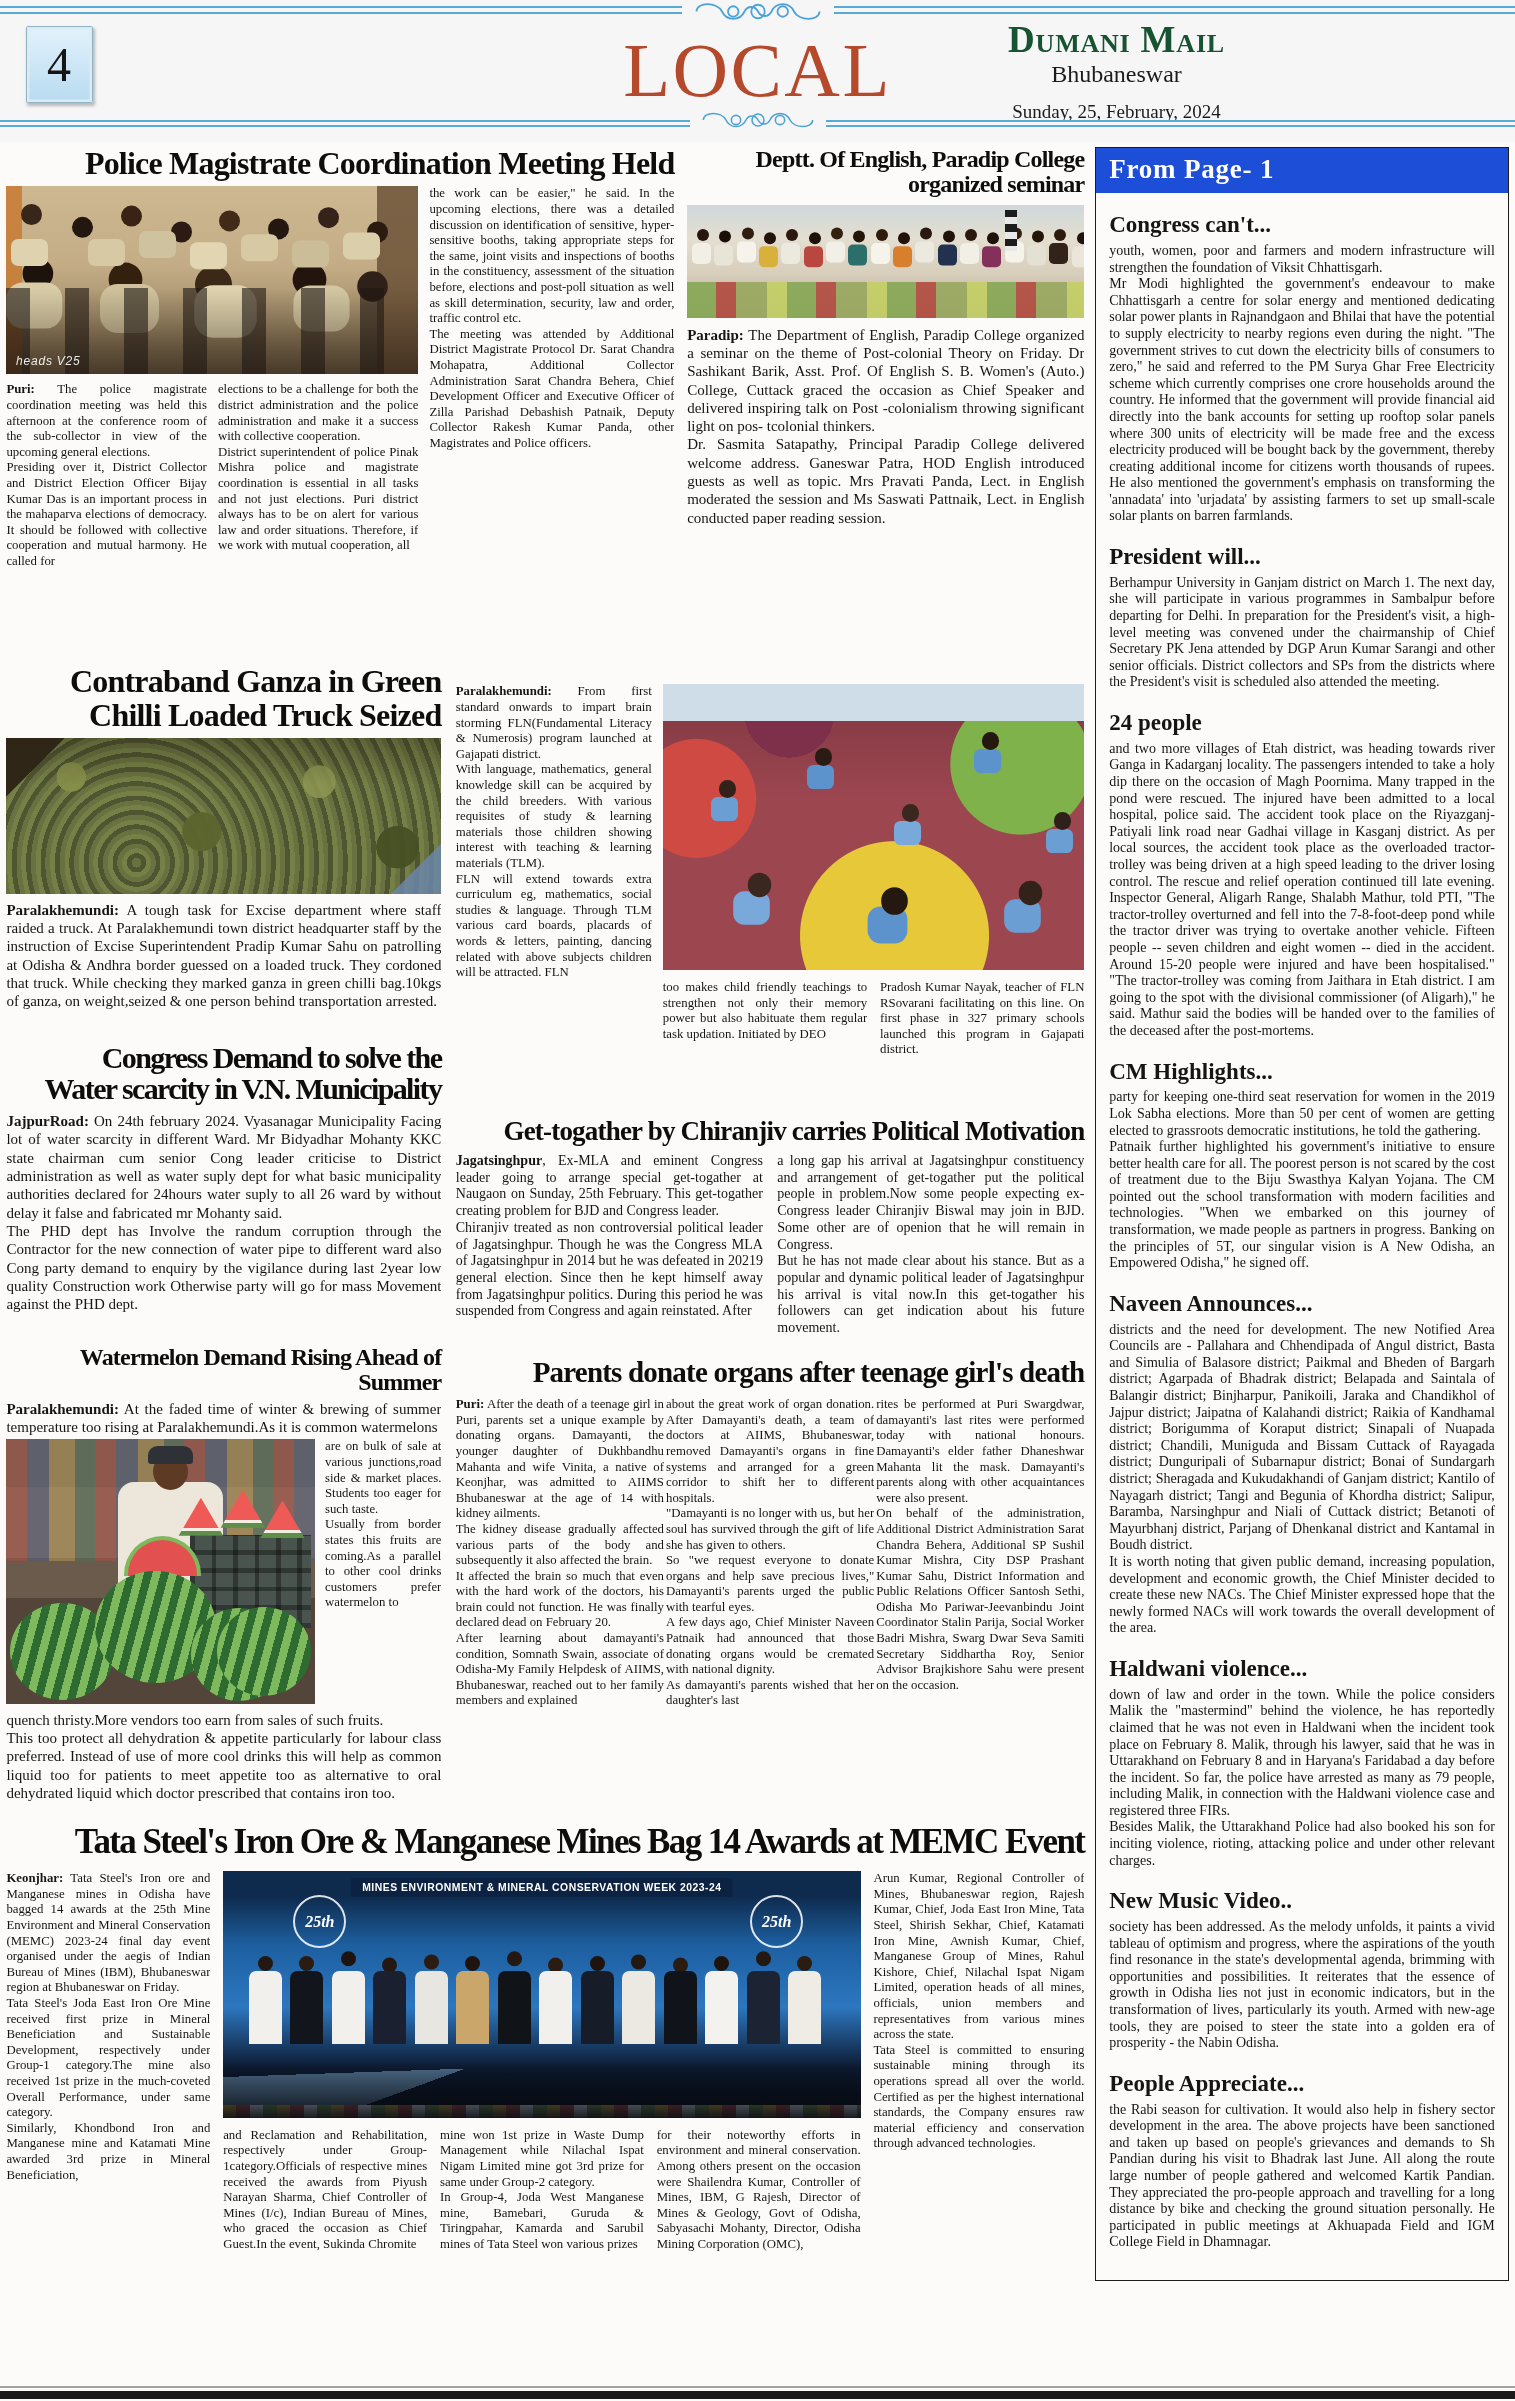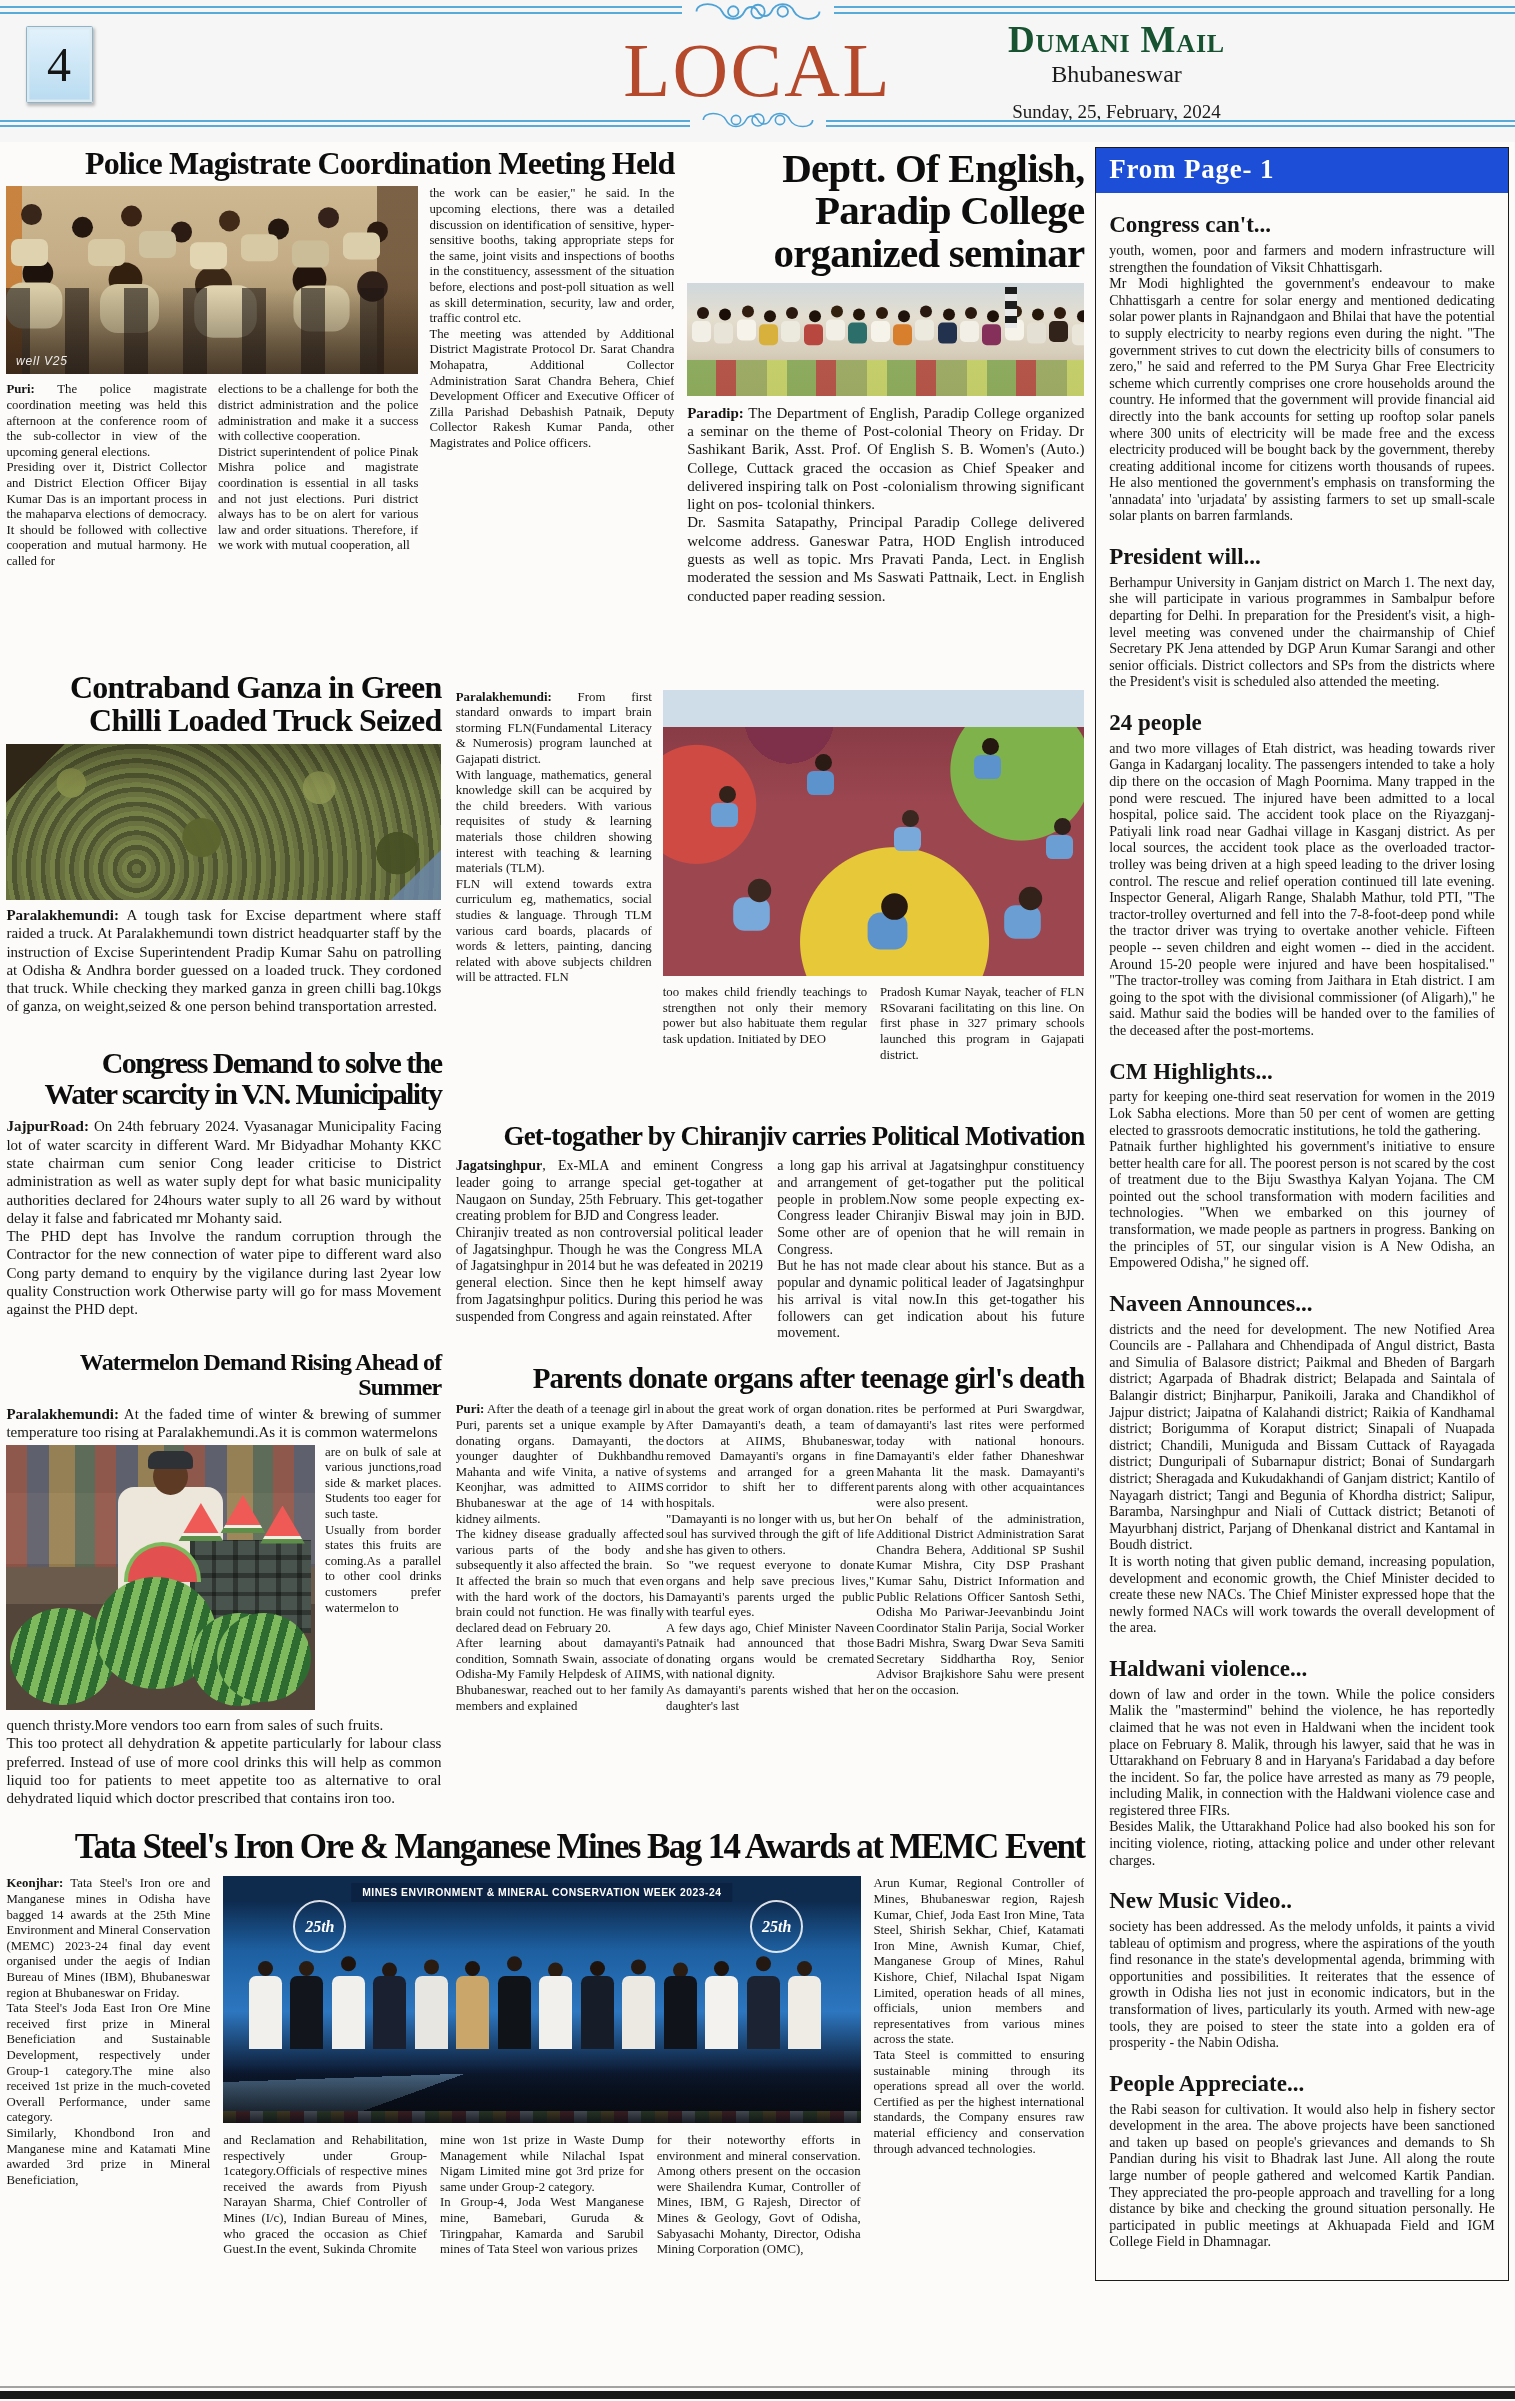--- a/index.html
+++ b/index.html
@@ -42,21 +42,21 @@
   .rowA { display:flex; }
   .police { width:668px; flex:none; }
   .police h1 { font-size:32px; }
   .pol-body { display:flex; margin-top:6.4px; }
   .pol-left { width:412px; flex:none; }
   .photo-police { width:412px; height:188px; }
   .pol-cols { display:flex; gap:11px; margin-top:8px; height:214px; }
   .pol-cols p { flex:1; }
   .pol-col3 { flex:1; margin-left:11px; height:410px; }
   .english { flex:1; margin-left:12.8px; }
-  .english h1 { font-size:41px; }
+  .english h1 { font-size:24px; }
   .photo-seminar { width:100%; height:113px; margin-top:8px; }
   .english p.body { margin-top:8px; height:198px; }
 
   
   .rowB { display:flex; margin-top:69px; }
   .colL { width:435px; flex:none; }
   .colR { flex:1; margin-left:14.4px; padding-top:11px; }
   .ganza h1 { font-size:32px; }
   .photo-ganza { width:100%; height:156px; margin:6.4px 0; }
   .ganza p.body { height:120px; }
@@ -264,21 +264,21 @@
 
       <div class="rowA">
         <article class="police">
           <h1>Police Magistrate Coordination Meeting Held</h1>
           <div class="pol-body">
             <div class="pol-left">
               <div class="photo photo-police">
                 <div class="layer1"></div>
                 <div class="ph-heads"></div>
                 <div class="ph-shirts"></div>
-                <span class="wm">well V25</span>
+                <span class="wm">heads V25</span>
               </div>
               <div class="pol-cols">
                 <p class="body fs16"><b class="dl">Puri:</b><span> The police magistrate coordination meeting was held this afternoon at the conference room of the sub-collector in view of the upcoming general elections.
 Presiding over it, District Collector and District Election Officer Bijay Kumar Das is an important process in the mahaparva elections of democracy. It should be followed with collective cooperation and mutual harmony. He called for</span></p>
                 <p class="body fs16">elections to be a challenge for both the district administration and the police administration and make it a success with collective cooperation.
 District superintendent of police Pinak Mishra police and magistrate coordination is essential in all tasks and not just elections. Puri district always has to be on alert for various law and order situations. Therefore, if we work with mutual cooperation, all</p>
               </div>
             </div>
             <p class="body fs16 pol-col3">the work can be easier," he said. In the upcoming elections, there was a detailed discussion on identification of sensitive, hyper-sensitive booths, taking appropriate steps for the same, joint visits and inspections of booths in the constituency, assessment of the situation before, elections and post-poll situation as well as skill determination, security, law and order, traffic control etc.
 The meeting was attended by Additional District Magistrate Protocol Dr. Sarat Chandra Mohapatra, Additional Collector Administration Sarat Chandra Behera, Chief Development Officer and Executive Officer of Zilla Parishad Debashish Patnaik, Deputy Collector Rakesh Kumar Panda, other Magistrates and Police officers.</p>

